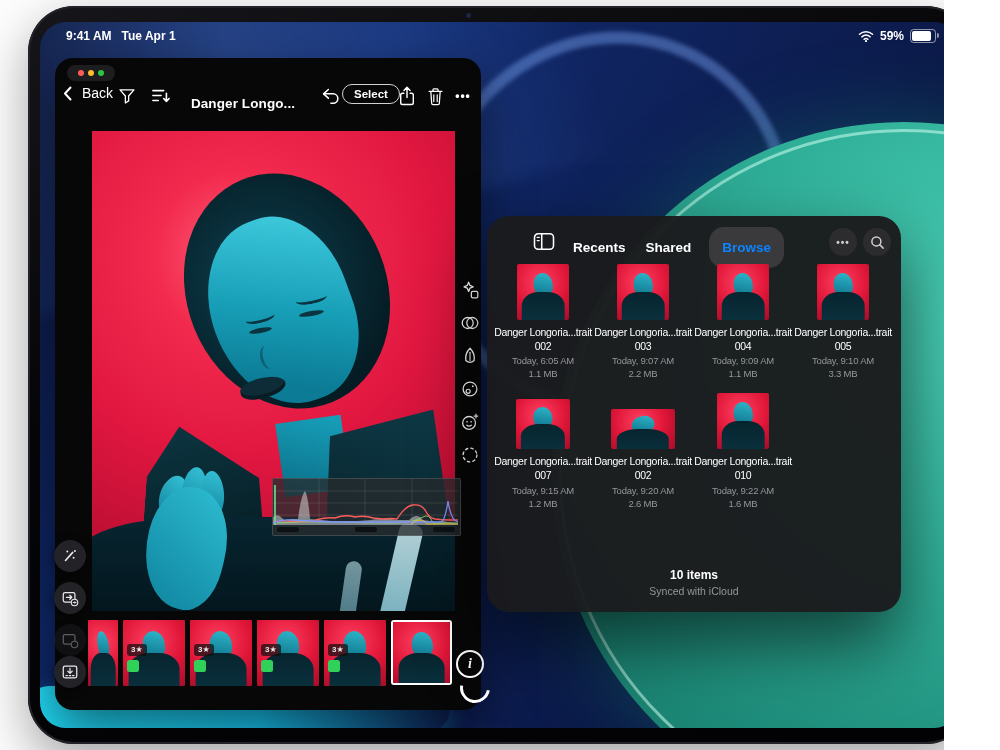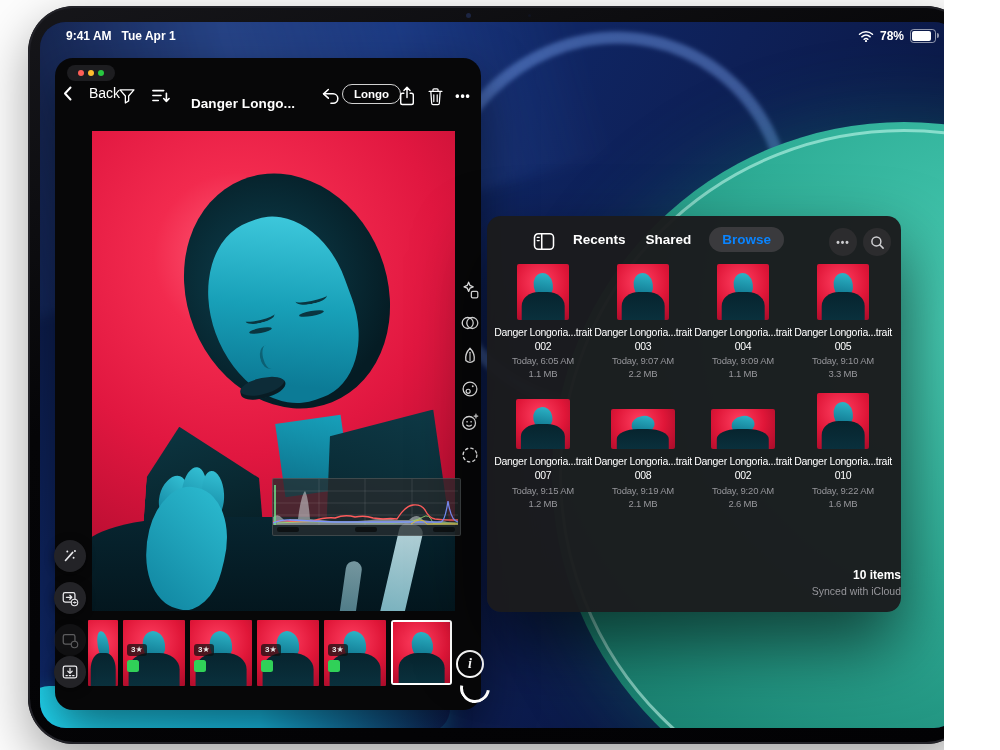--- a/index.html
+++ b/index.html
@@ -21,21 +21,21 @@
   .sb-right{position:absolute;right:24px;top:3px;display:flex;align-items:center;gap:6px;}
   .batt{position:relative;width:24px;height:12px;border:1px solid rgba(255,255,255,.55);border-radius:3.5px;}
   .batt i{position:absolute;left:1px;top:1px;bottom:1px;width:19px;background:#fff;border-radius:2px;}
   .batt b{position:absolute;right:-4px;top:3px;width:2px;height:5px;background:rgba(255,255,255,.55);border-radius:0 2px 2px 0;}
   
   .editor{position:absolute;left:15px;top:36px;width:426px;height:652px;background:#070708;border-radius:18px;z-index:3;box-shadow:0 20px 50px rgba(0,0,0,.5);}
   .lights{position:absolute;left:12px;top:7px;width:48px;height:16px;border-radius:9px;background:#1d1d20;display:flex;align-items:center;justify-content:center;gap:4px;}
   .lights s{width:6px;height:6px;border-radius:50%;display:block;}
   .toolbar{position:absolute;left:0;top:24px;width:100%;height:30px;}
   .tb-ico{position:absolute;top:2px;width:24px;height:24px;display:flex;align-items:center;justify-content:center;color:#fff;}
-  .back{position:absolute;left:8px;top:3px;display:flex;align-items:center;gap:17px;color:#fff;font-size:14px;font-weight:500;}
+  .back{position:absolute;left:8px;top:3px;display:flex;align-items:center;gap:10px;color:#fff;font-size:14px;font-weight:500;}
   .ed-title{position:absolute;left:120px;top:14px;width:136px;text-align:center;color:#fff;font-size:13.5px;font-weight:700;letter-spacing:.1px;}
   .select-pill{position:absolute;left:287px;top:2px;padding:3px 11px;border:1.4px solid rgba(245,245,245,.85);border-radius:999px;color:#fff;font-size:11.5px;font-weight:600;}
   .more-dots{font-size:12px;letter-spacing:1px;color:#fff;font-weight:700;}
   
   .photo{position:absolute;left:37px;top:73px;width:363px;height:480px;overflow:hidden;background:radial-gradient(circle at 40% 26%,#ff5e77 0%,#f22a4e 20%,#e11740 48%,#bb0e32 78%,#970829 100%);}
   .photo div{position:absolute;}
   .p-hair{left:95px;top:40px;width:200px;height:240px;transform:rotate(-22deg);border-radius:50%;background:radial-gradient(circle at 42% 42%,#0d4251,#051c24 72%);}
   .p-face{left:120px;top:85px;width:140px;height:190px;transform:rotate(-20deg);border-radius:52% 48% 46% 54%;background:linear-gradient(205deg,#41ccdf 5%,#18a0b8 48%,#0c7b96 82%);}
   .p-brow1{left:153px;top:181px;width:30px;height:8px;border-bottom:3px solid #0a3540;border-radius:50%;transform:rotate(-14deg);}
   .p-brow2{left:203px;top:162px;width:32px;height:8px;border-bottom:3px solid #0a3540;border-radius:50%;transform:rotate(-11deg);}
@@ -69,37 +69,37 @@
   .rate-badge{position:absolute;left:4px;top:24px;padding:1px 4px;background:rgba(15,15,15,.72);border-radius:3px;color:#e8e8e8;font-size:8px;font-weight:700;line-height:1.2;}
   .flag{position:absolute;left:4px;top:40px;width:12px;height:12px;border-radius:2.5px;background:#30d158;}
   .info-btn{position:absolute;left:401px;top:592px;width:24px;height:24px;border:2px solid #fff;border-radius:50%;color:#fff;display:flex;align-items:center;justify-content:center;font-family:"Liberation Serif","DejaVu Serif",serif;font-style:italic;font-weight:700;font-size:14px;z-index:5;}
   .dial-arc{position:absolute;left:405px;top:615px;width:24px;height:24px;border:3px solid transparent;border-left-color:#fff;border-bottom-color:#fff;border-radius:50%;transform:rotate(-35deg);z-index:5;}
   
   .mini-photo{position:relative;overflow:hidden;border-radius:2px;background:radial-gradient(circle at 45% 32%,#ff4061 0%,#e01638 55%,#a80c2a 100%);}
   .mini-photo::before{content:"";position:absolute;left:50%;top:16%;width:36%;height:42%;transform:translateX(-50%) rotate(-10deg);border-radius:50% 50% 45% 45%;background:linear-gradient(200deg,#2fb9cc,#0c6f88);}
   .mini-photo::after{content:"";position:absolute;left:50%;top:50%;width:82%;height:62%;transform:translateX(-50%);border-radius:40% 40% 8% 8%;background:linear-gradient(180deg,#07242e,#0a3340);}
   .fsimg{width:100%;height:100%;border-radius:0;}
   
-  .files{position:absolute;left:447px;top:194px;width:414px;height:396px;background:rgba(27,27,29,.97);border-radius:14px;z-index:4;box-shadow:0 32px 70px rgba(0,0,0,.6);}
+  .files{position:absolute;left:447px;top:194px;width:414px;height:396px;background:rgba(27,27,29,.97);border-radius:22px;z-index:4;box-shadow:0 32px 70px rgba(0,0,0,.6);}
   .f-head{position:absolute;left:0;top:0;width:100%;height:52px;}
   .sb-toggle{position:absolute;left:46px;top:16px;color:#fff;}
   .ftabs{position:absolute;left:84px;top:11px;display:flex;align-items:center;gap:16px;}
   .ftab{color:#fff;font-size:13.5px;font-weight:600;padding:5px 2px;}
-  .ftab.active{background:#3a3a3d;border-radius:15px;padding:5px 13px;color:#0a84ff;}
+  .ftab.active{background:#3a3a3d;border-radius:15px;padding:13px 13px;color:#0a84ff;}
   .circ-btn{position:absolute;top:12px;width:28px;height:28px;border-radius:50%;background:#2c2c2e;color:#cfcfd2;display:flex;align-items:center;justify-content:center;}
   .circ-btn .more-dots{font-size:10px;color:#cfcfd2;}
   .fgrid{position:absolute;left:6px;top:46px;width:402px;display:flex;flex-wrap:wrap;}
   .fcell{width:100px;margin-bottom:12px;display:flex;flex-direction:column;align-items:center;}
   .thumb-wrap{height:58px;display:flex;align-items:flex-end;justify-content:center;}
   .thumb.portrait{width:52px;height:56px;}
   .thumb.square{width:54px;height:50px;}
   .thumb.landscape{width:64px;height:40px;}
   .fname{margin:6px -3px 0;width:104px;text-align:center;color:#fff;font-size:10.5px;letter-spacing:-.3px;line-height:1.3;font-weight:500;}
   .fmeta{margin-top:2px;color:#96969b;font-size:9.5px;letter-spacing:-.2px;}
-  .f-foot{position:absolute;left:0;top:352px;width:100%;text-align:right;}
+  .f-foot{position:absolute;left:0;top:352px;width:100%;text-align:center;}
   .f-count{color:#fff;font-size:12px;font-weight:700;}
   .f-sync{margin-top:3px;color:#96969b;font-size:10.5px;}
   svg{display:block;}
 </style>
 </head>
 <body>
 <div class="stage">
 
 <div class="device">
   <div class="cam-dot" style="left:438px;top:7px;width:5px;height:5px;background:#1c2542;"></div>
@@ -118,21 +118,21 @@
         <span>9:41 AM</span>
         <span>Tue Apr 1</span>
       </div>
       <div class="sb-right">
         <span>
           <svg width="16" height="12" viewBox="0 0 16 12">
                 <path d="M1.5 4.2a10 10 0 0 1 13 0M3.8 6.8a6.6 6.6 0 0 1 8.4 0M6.1 9.3a3.2 3.2 0 0 1 3.8 0" stroke="#fff" stroke-width="1.5" fill="none" stroke-linecap="round"></path>
                 <circle cx="8" cy="11" r="1.1" fill="#fff"></circle>
               </svg>
         </span>
-        <span>78%</span>
+        <span>59%</span>
         <span class="batt">
               <i></i>
               <b></b>
             </span>
       </div>
     </div>
 
     <div class="editor">
       <div class="lights">
         <s style="background:#ff5f57"></s>
@@ -160,21 +160,21 @@
                 <path d="M17 7v9m0 0-3-3.2m3 3.2 3-3.2" stroke="#fff" stroke-width="1.8" fill="none" stroke-linecap="round" stroke-linejoin="round"></path>
               </svg>
         </span>
         <div class="ed-title">Danger Longo...</div>
         <span class="tb-ico" style="left:263px">
           <svg width="19" height="18" viewBox="0 0 22 20">
                 <path d="M8.5 2.5 3 7.5l5.5 5" stroke="#fff" stroke-width="1.8" fill="none" stroke-linecap="round" stroke-linejoin="round"></path>
                 <path d="M3 7.5h11a5.5 5.5 0 0 1 0 11h-2.5" stroke="#fff" stroke-width="1.8" fill="none" stroke-linecap="round"></path>
               </svg>
         </span>
-        <span class="select-pill">Longo</span>
+        <span class="select-pill">Select</span>
         <span class="tb-ico" style="left:340px">
           <svg width="18" height="20" viewBox="0 0 20 22">
                 <path d="M10 1.8v11M6.6 4.8 10 1.4l3.4 3.4" stroke="#fff" stroke-width="1.6" fill="none" stroke-linecap="round" stroke-linejoin="round"></path>
                 <path d="M6.5 8H5a2 2 0 0 0-2 2v8.5a2 2 0 0 0 2 2h10a2 2 0 0 0 2-2V10a2 2 0 0 0-2-2h-1.5" stroke="#fff" stroke-width="1.6" fill="none" stroke-linecap="round"></path>
               </svg>
         </span>
         <span class="tb-ico" style="left:368px">
           <svg width="17" height="19" viewBox="0 0 20 22">
                 <path d="M2.5 5h15M7 5V3.2A1.2 1.2 0 0 1 8.2 2h3.6A1.2 1.2 0 0 1 13 3.2V5M4.5 5l1 14a1.6 1.6 0 0 0 1.6 1.5h5.8a1.6 1.6 0 0 0 1.6-1.5l1-14" stroke="#fff" stroke-width="1.5" fill="none" stroke-linecap="round"></path>
                 <path d="M8 9v8M12 9v8" stroke="#fff" stroke-width="1.4" stroke-linecap="round"></path>
@@ -389,28 +389,20 @@
                 <div class="mini-photo thumb square"></div>
               </div>
               <div class="fname">Danger Longoria...trait 007</div>
               <div class="fmeta">Today, 9:15 AM</div>
               <div class="fmeta">1.2 MB</div>
             </div>
             <div class="fcell">
               <div class="thumb-wrap">
                 <div class="mini-photo thumb landscape"></div>
               </div>
-              <div class="fname">Danger Longoria...trait 008</div>
-              <div class="fmeta">Today, 9:19 AM</div>
-              <div class="fmeta">2.1 MB</div>
-            </div>
-            <div class="fcell">
-              <div class="thumb-wrap">
-                <div class="mini-photo thumb landscape"></div>
-              </div>
               <div class="fname">Danger Longoria...trait 002</div>
               <div class="fmeta">Today, 9:20 AM</div>
               <div class="fmeta">2.6 MB</div>
             </div>
             <div class="fcell">
               <div class="thumb-wrap">
                 <div class="mini-photo thumb portrait"></div>
               </div>
               <div class="fname">Danger Longoria...trait 010</div>
               <div class="fmeta">Today, 9:22 AM</div>

